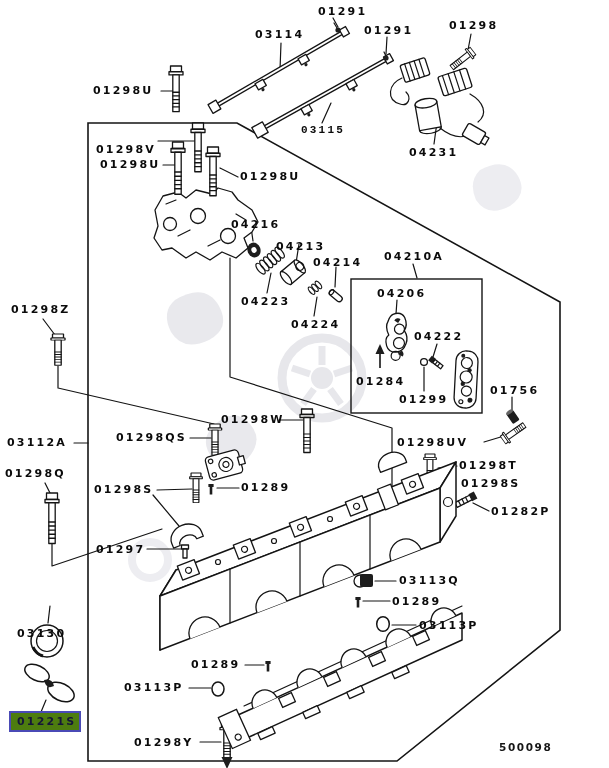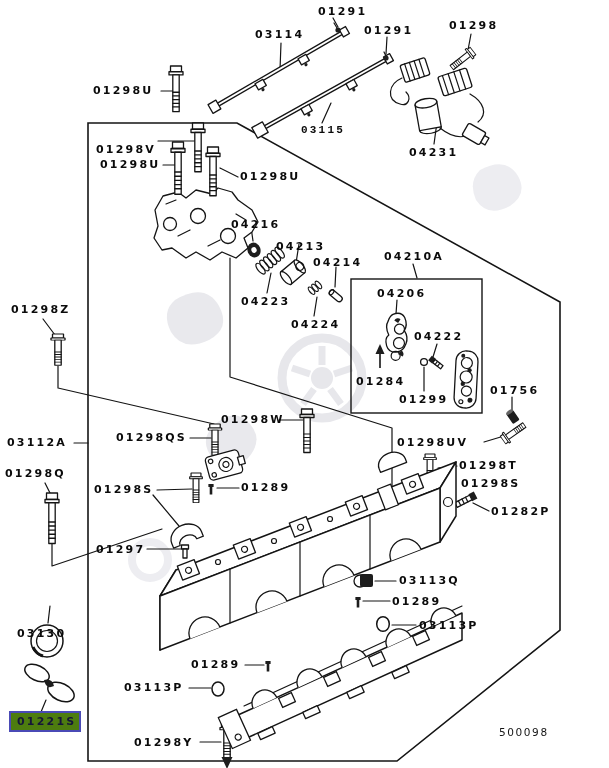--- a/index.html
+++ b/index.html
@@ -3,21 +3,21 @@
 <meta charset="utf-8">
 <style>
   html,body{margin:0;padding:0;background:#fff;}
   #stage{position:relative;width:609px;height:768px;background:#ffffff;overflow:hidden;
          font-family:"DejaVu Sans","Liberation Sans",sans-serif;}
   #art{position:absolute;left:0;top:0;}
   .part-label{position:absolute;font-weight:bold;font-size:11px;line-height:13px;
               letter-spacing:2.2px;color:#0b0b0b;white-space:nowrap;cursor:pointer;}
   .part-label.selected{background:#4d7c0f;border:2px solid #4a4ab6;color:#15153a;
               padding:2px 3px 2px 6px;margin:-5px 0 0 -7px;}
-  .diagram-code{position:absolute;left:499px;top:726px;font-weight:normal;font-size:10.5px;
+  .diagram-code{position:absolute;left:499px;top:741px;font-weight:bold;font-size:10.5px;
               letter-spacing:1.6px;color:#151515;}
   
   .ln{stroke:#141414;fill:none;stroke-width:1.2;stroke-linecap:round;stroke-linejoin:round;}
   .fw{fill:#ffffff;stroke:#141414;stroke-width:1.3;stroke-linejoin:round;}
   .fw2{fill:#ffffff;stroke:#141414;stroke-width:1.5;stroke-linejoin:round;}
   .dk{fill:#1d1d1d;stroke:none;}
   .wm{stroke:none;}
 </style>
 </head>
 <body>

